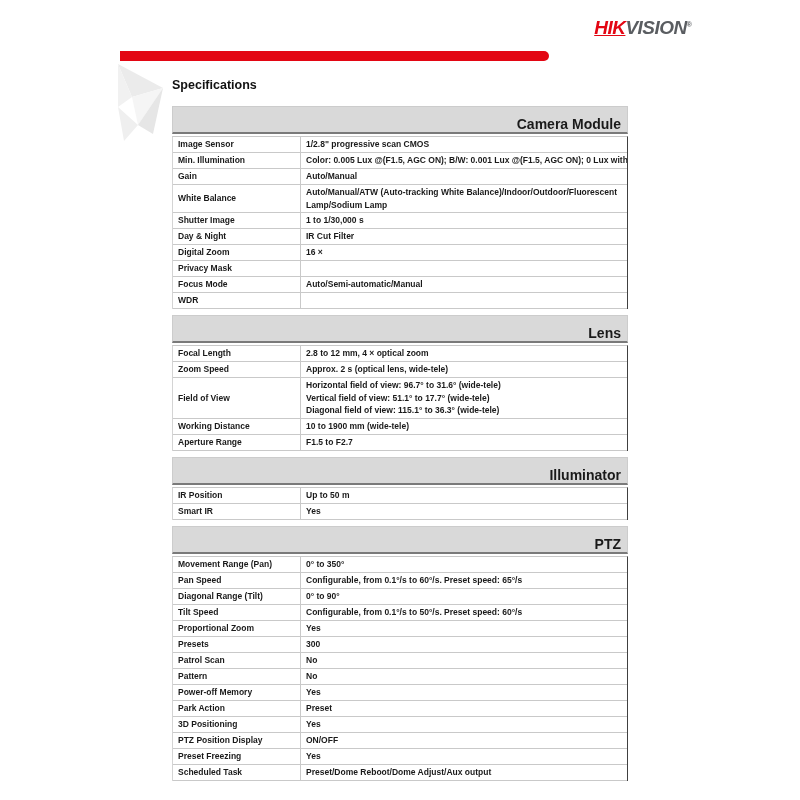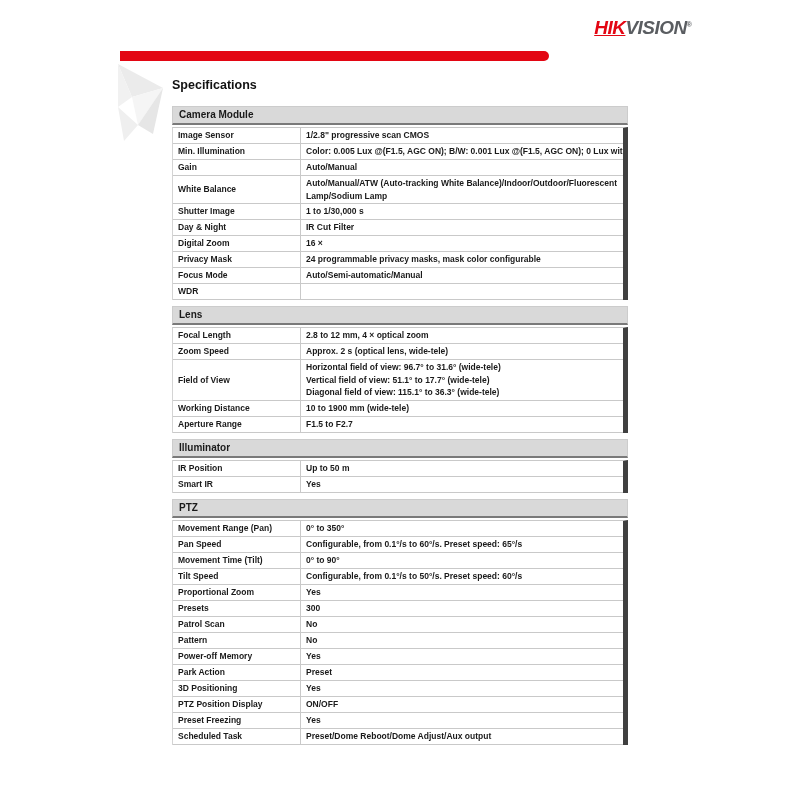--- a/index.html
+++ b/index.html
@@ -65,30 +65,31 @@
     margin-bottom: 14px;
   }
 
   
   .spec-table { width: 100%; }
   .section { margin-bottom: 6px; }
   .section-header {
     background: var(--section-bg, #d9d9d9);
     border: 1px solid #cccccc;
     border-bottom: 2px solid #7a7a7a;
-    font-size: 10px;
+    font-size: 14px;
     font-weight: 700;
-    padding: 3px 6px 3px 6px;
+    padding: 12px 6px 3px 6px;
     margin-bottom: 2px;
     line-height: 10px;
+    text-align: right;
   }
   .rows {
     border-top: 1px solid #c9c9c9;
     border-left: 1px solid #d4d4d4;
-    border-right: 5px solid #404040;
+    border-right: 1px solid #404040;
   }
   .row {
     display: flex;
     align-items: stretch;
     border-bottom: 1px solid #c9c9c9;
   }
   .cell {
     display: flex;
     align-items: center;
     font-size: 8.5px;
@@ -174,23 +175,20 @@
               </div>
             </div>
             <div class="row">
               <div class="cell label">Digital Zoom</div>
               <div class="cell value">
                 <div class="line">16 ×</div>
               </div>
             </div>
             <div class="row">
               <div class="cell label">Privacy Mask</div>
-              <div class="cell value">
-                <div class="line">24 programmable privacy masks, mask color configurable</div>
-              </div>
             </div>
             <div class="row">
               <div class="cell label">Focus Mode</div>
               <div class="cell value">
                 <div class="line">Auto/Semi-automatic/Manual</div>
               </div>
             </div>
             <div class="row">
               <div class="cell label">WDR</div>
             </div>
@@ -259,21 +257,21 @@
                 <div class="line">0° to 350°</div>
               </div>
             </div>
             <div class="row">
               <div class="cell label">Pan Speed</div>
               <div class="cell value">
                 <div class="line">Configurable, from 0.1°/s to 60°/s. Preset speed: 65°/s</div>
               </div>
             </div>
             <div class="row">
-              <div class="cell label">Movement Time (Tilt)</div>
+              <div class="cell label">Diagonal Range (Tilt)</div>
               <div class="cell value">
                 <div class="line">0° to 90°</div>
               </div>
             </div>
             <div class="row">
               <div class="cell label">Tilt Speed</div>
               <div class="cell value">
                 <div class="line">Configurable, from 0.1°/s to 50°/s. Preset speed: 60°/s</div>
               </div>
             </div>

